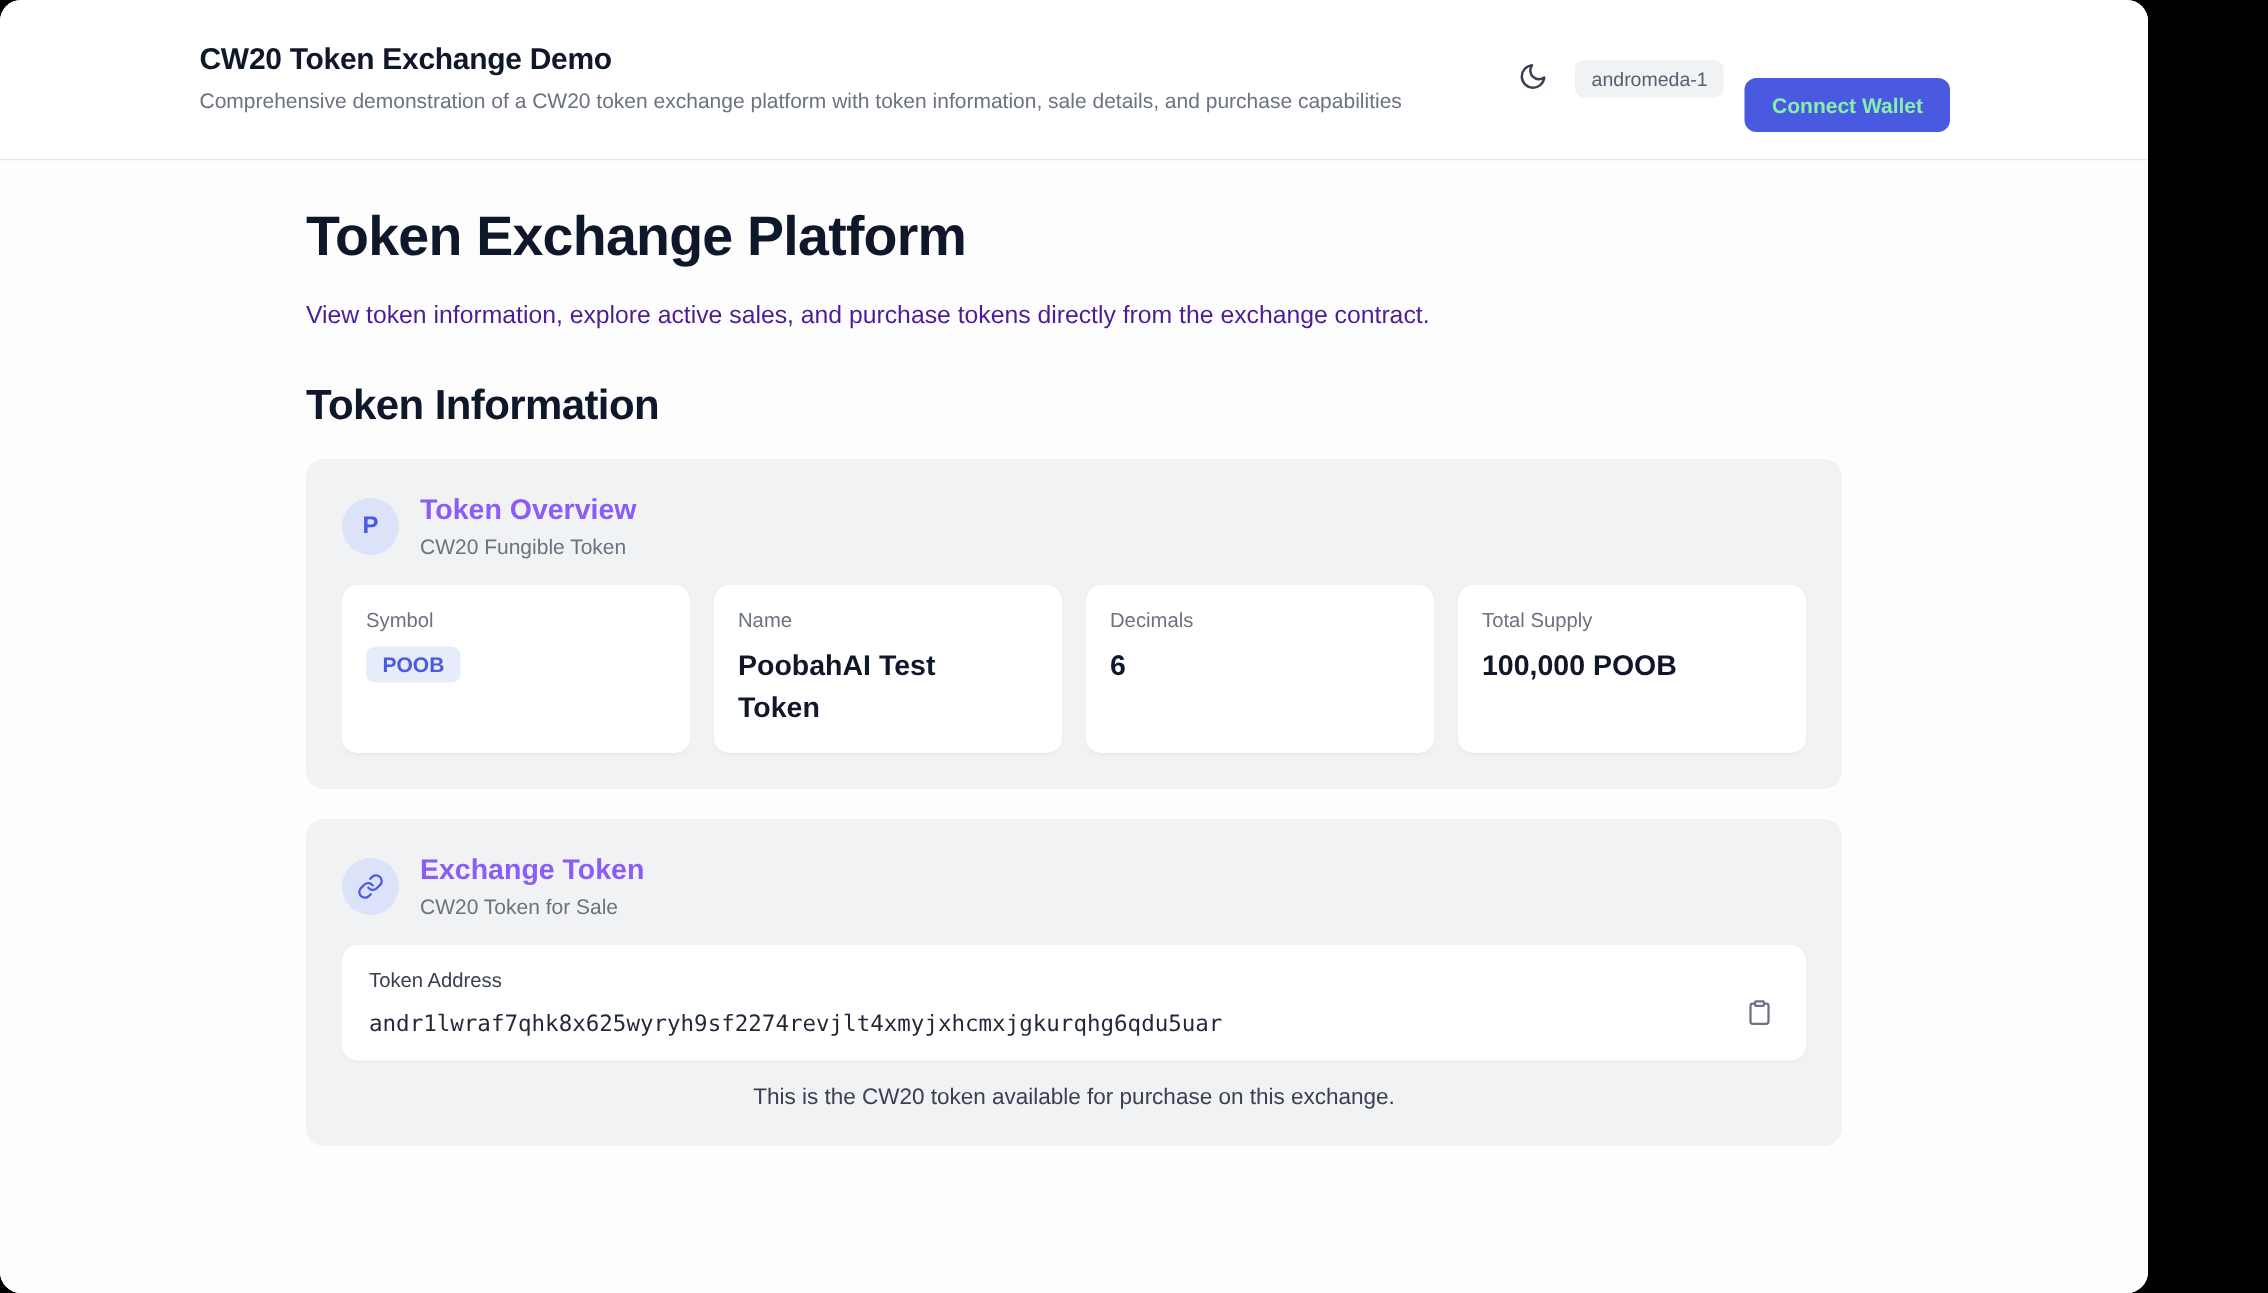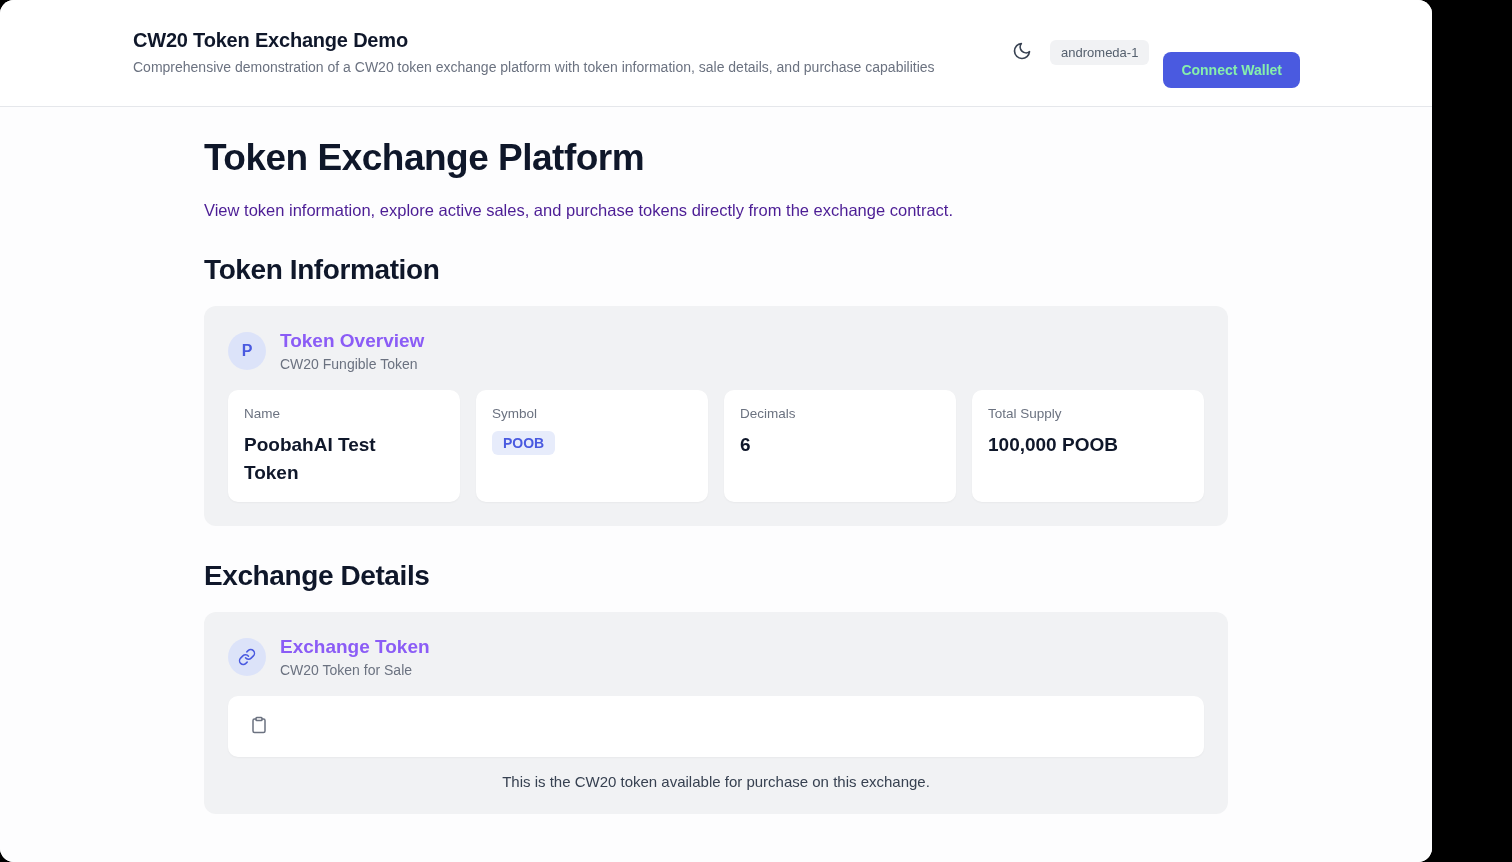--- a/index.html
+++ b/index.html
@@ -243,59 +243,62 @@
           <div class="avatar">P</div>
           <div>
             <div class="panel-title">Token Overview</div>
             <div class="panel-subtitle">CW20 Fungible Token</div>
           </div>
         </div>
 
         <div class="fields-grid">
 
           <div class="field-card">
+            <div class="field-label">Symbol</div>
+            <span class="token-badge">POOB</span>
+          </div>
+
+          <div class="field-card">
             <div class="field-label">Name</div>
             <div class="field-value" style="max-width: 150px;">PoobahAI Test Token</div>
-          </div>
-
-          <div class="field-card">
-            <div class="field-label">Symbol</div>
-            <span class="token-badge">POOB</span>
           </div>
 
           <div class="field-card">
             <div class="field-label">Decimals</div>
             <div class="field-value">6</div>
           </div>
 
           <div class="field-card">
             <div class="field-label">Total Supply</div>
             <div class="field-value">100,000 POOB</div>
           </div>
 
         </div>
       </section>
 
-      <h2 class="section-title">Exchange Details</h2>
 
       <section class="panel">
         <div class="panel-header">
           <div class="avatar">
             <svg width="18" height="18" viewBox="0 0 24 24" fill="none" stroke="#4a5ae0" stroke-width="2" stroke-linecap="round" stroke-linejoin="round">
               <path d="M10 13a5 5 0 0 0 7.54.54l3-3a5 5 0 0 0-7.07-7.07l-1.72 1.71"></path>
               <path d="M14 11a5 5 0 0 0-7.54-.54l-3 3a5 5 0 0 0 7.07 7.07l1.71-1.71"></path>
             </svg>
           </div>
           <div>
             <div class="panel-title">Exchange Token</div>
             <div class="panel-subtitle">CW20 Token for Sale</div>
           </div>
         </div>
 
         <div class="address-card">
+          <div>
+            <div class="address-label">Token Address</div>
+            <div class="address-value">andr1lwraf7qhk8x625wyryh9sf2274revjlt4xmyjxhcmxjgkurqhg6qdu5uar</div>
+          </div>
           <button class="copy-btn">
             <span>
               <svg width="18" height="18" viewBox="0 0 24 24" fill="none" stroke="currentColor" stroke-width="2" stroke-linecap="round" stroke-linejoin="round">
                 <rect x="8" y="2" width="8" height="4" rx="1" ry="1"></rect>
                 <path d="M16 4h2a2 2 0 0 1 2 2v14a2 2 0 0 1-2 2H6a2 2 0 0 1-2-2V6a2 2 0 0 1 2-2h2"></path>
               </svg>
             </span>
           </button>
         </div>
 

